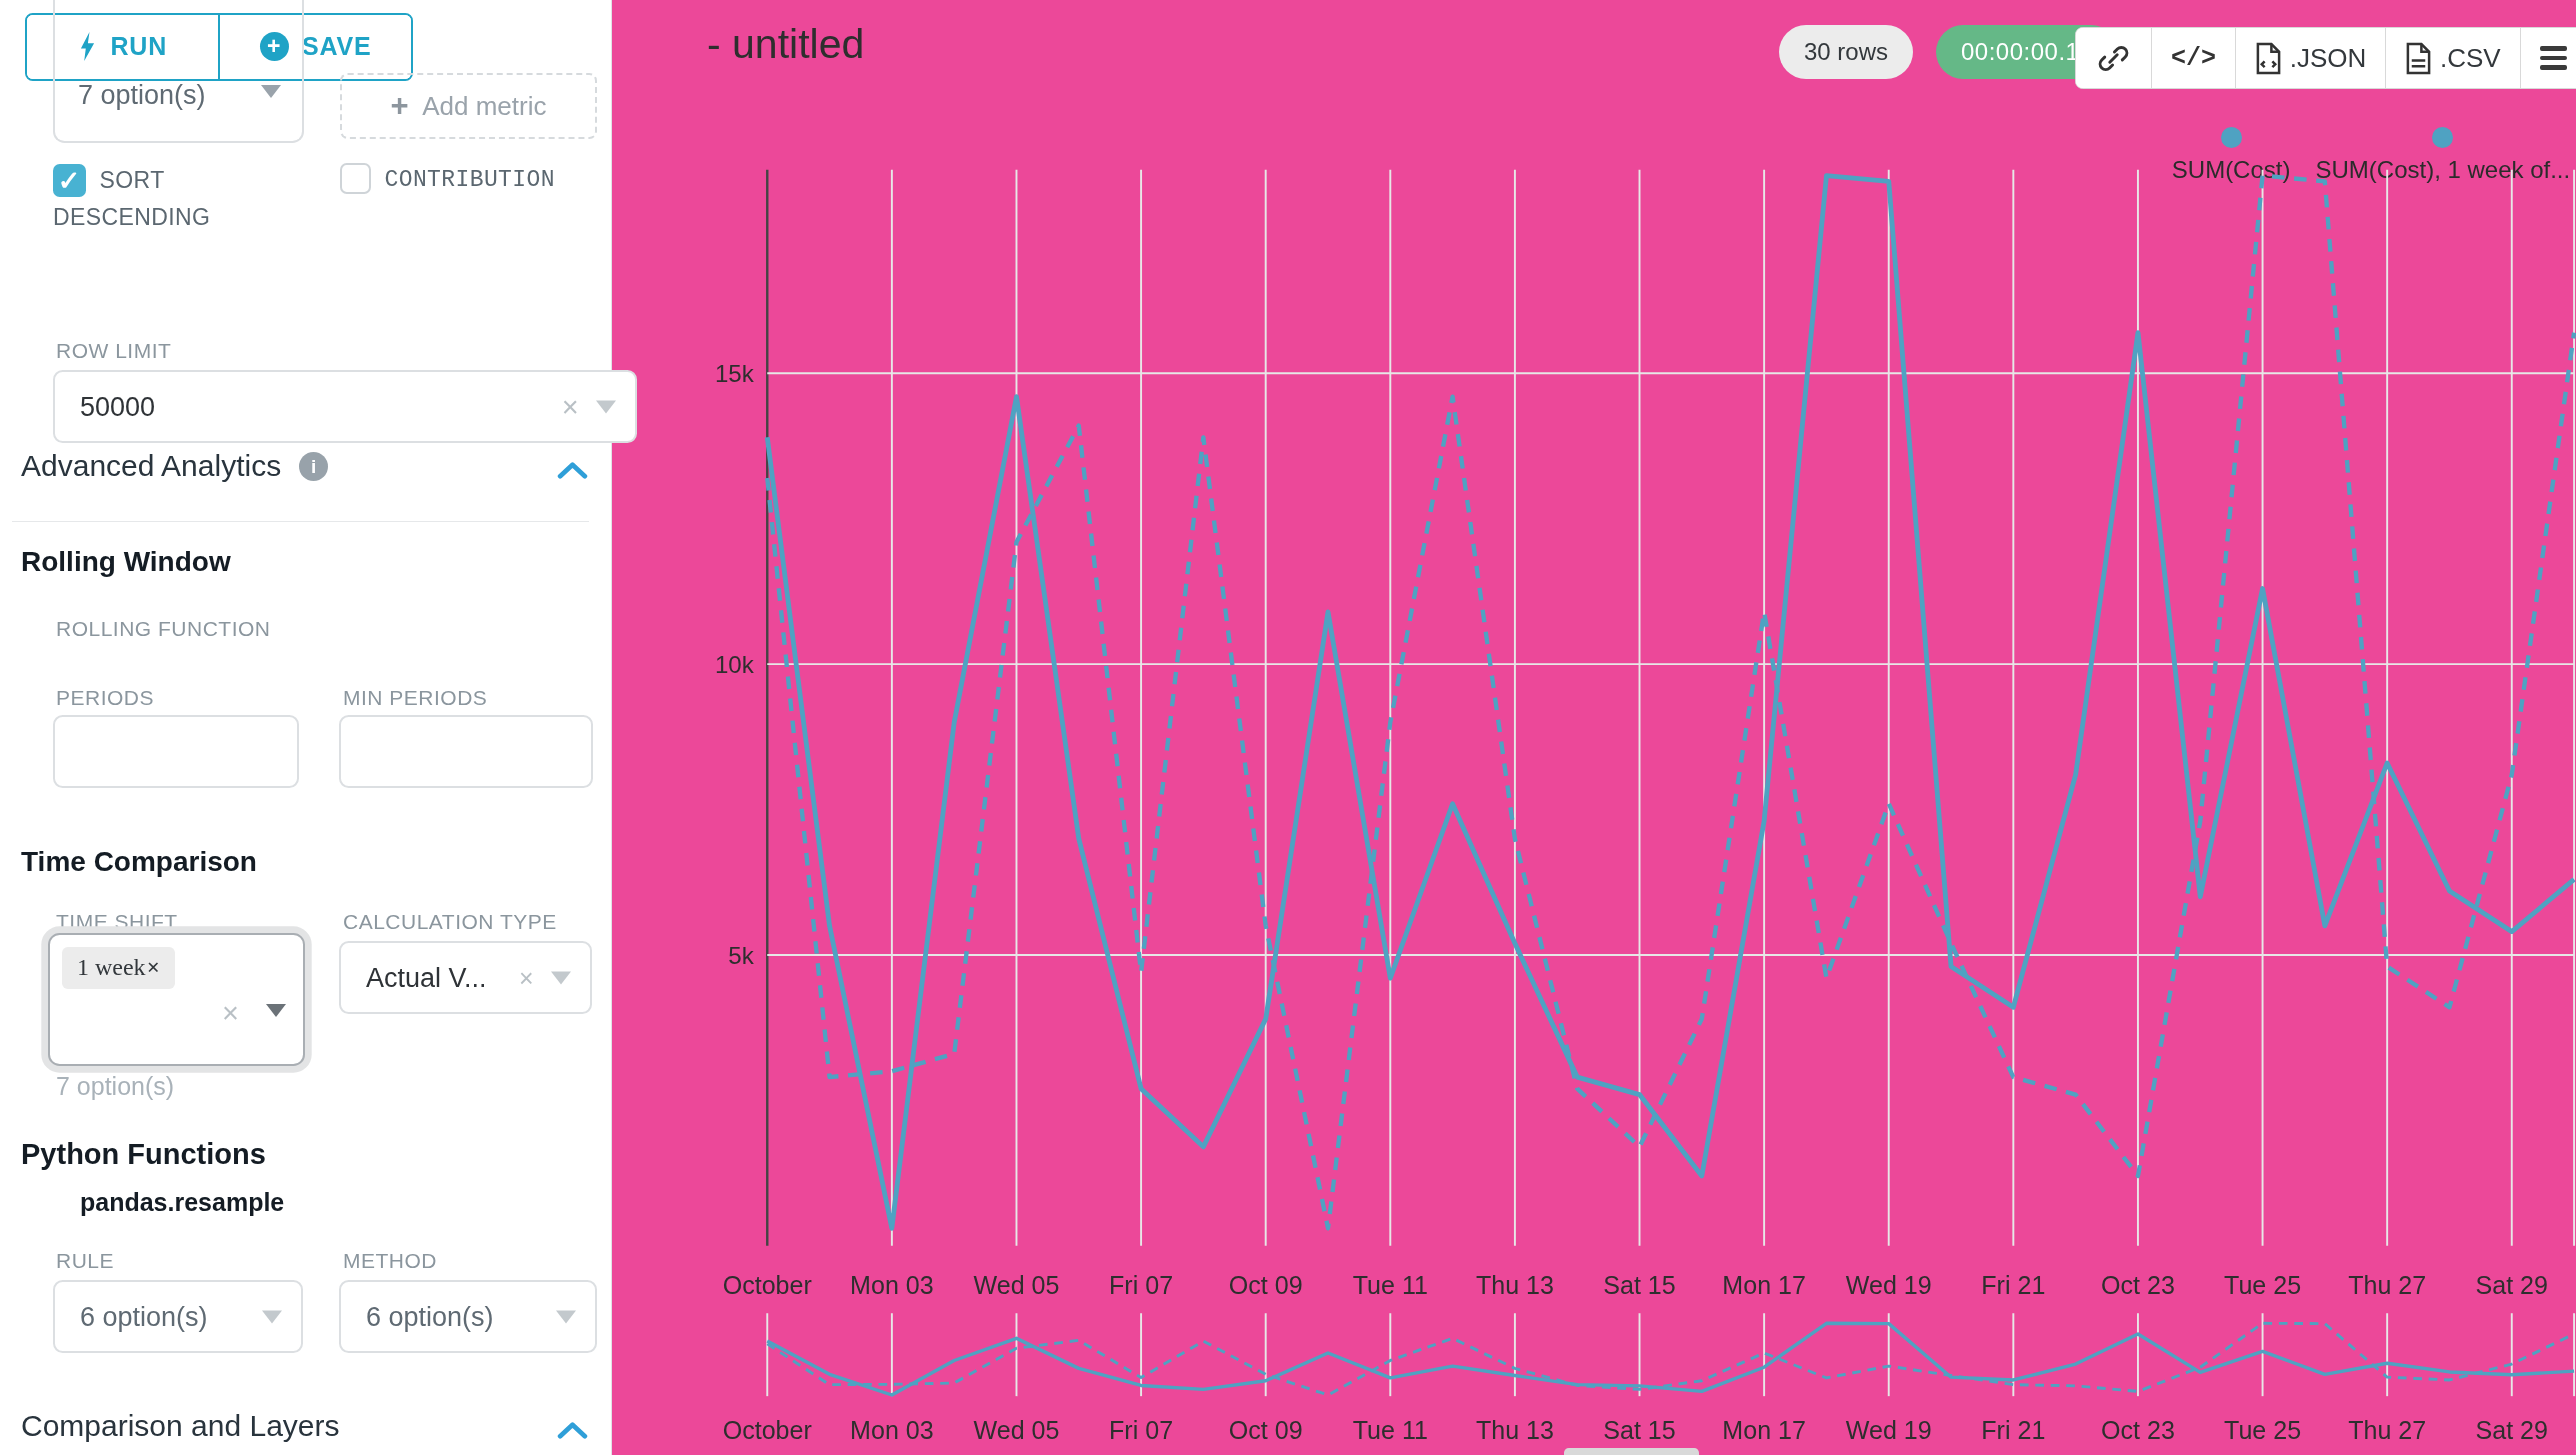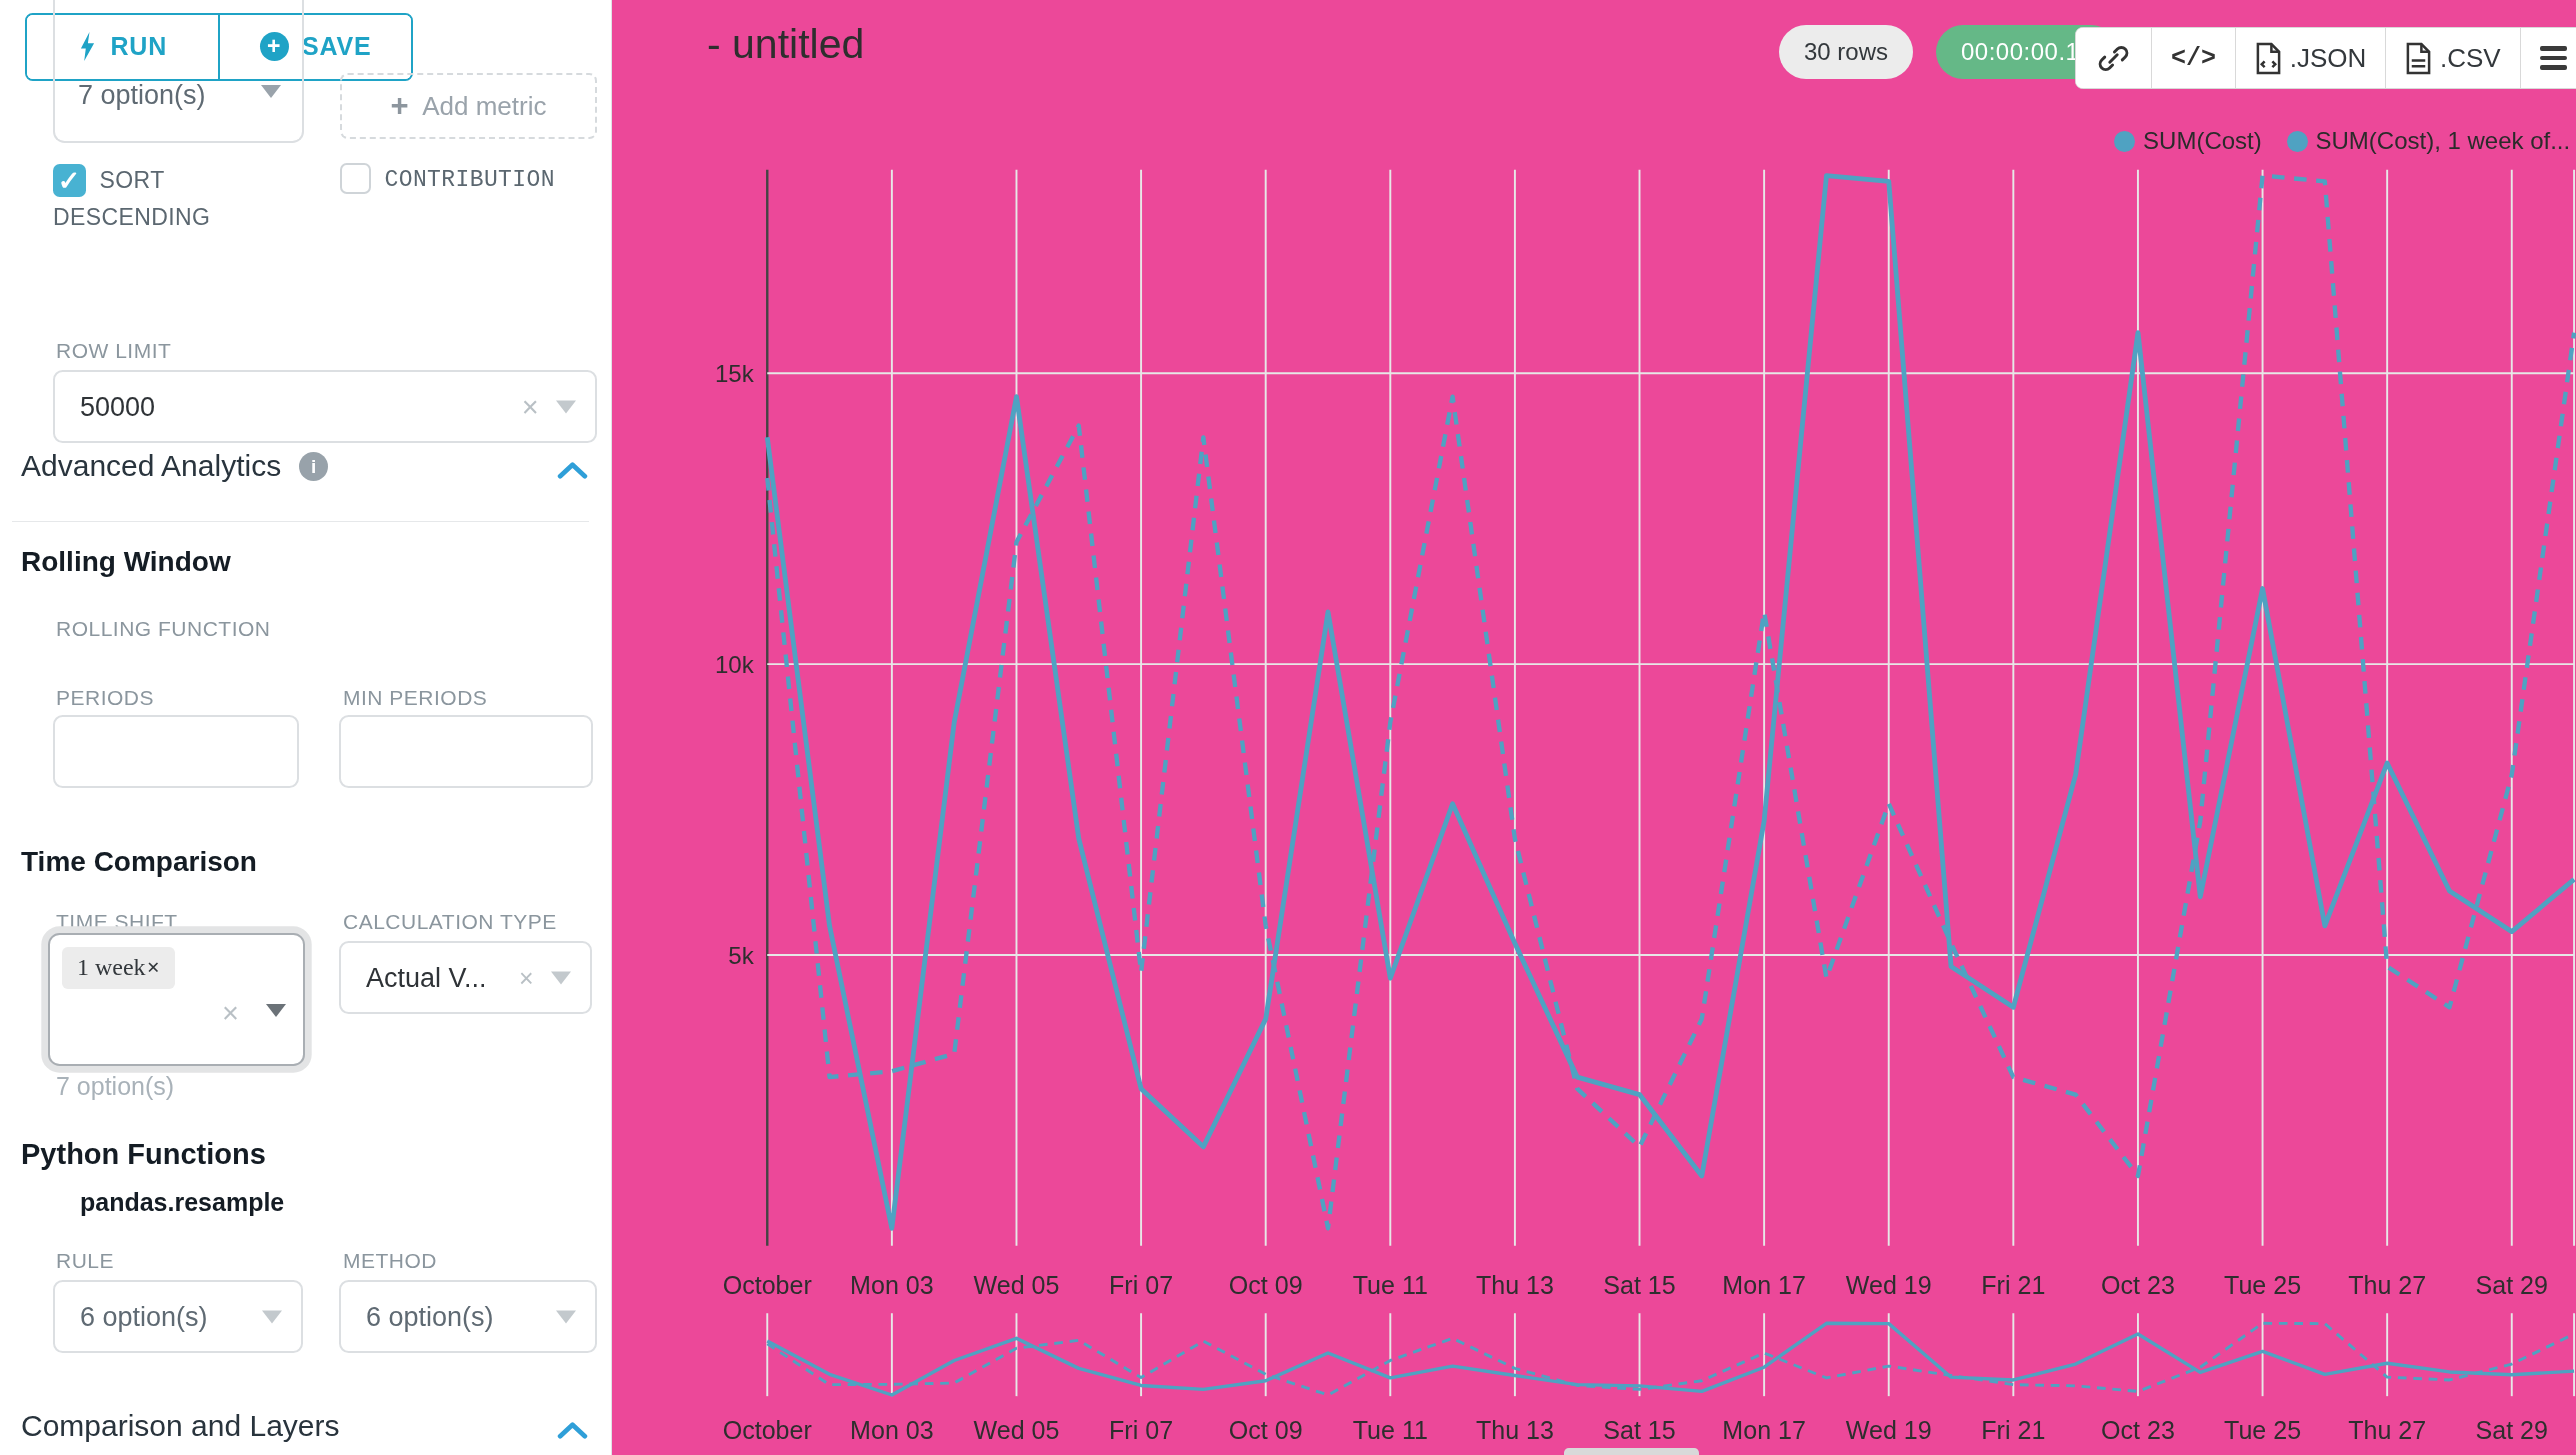--- a/index.html
+++ b/index.html
@@ -62,21 +62,21 @@
   #timerPill{left:1323px;background:#65b887;color:#fff;letter-spacing:0.5px;}
   #btngroup{position:absolute;left:1462px;top:27px;height:60px;display:flex;border:1.9px solid #d9d9d9;
         border-radius:7.7px;background:#fff;overflow:hidden;}
   #btngroup .gbtn{display:flex;align-items:center;justify-content:center;gap:7.7px;background:#fff;
         border:none;border-left:1.9px solid #d9d9d9;font-size:26px;color:#33383c;cursor:pointer;padding:0 19px;}
   #btngroup .gbtn:first-child{border-left:none;}
   .hamburger{display:inline-block;}
   .hamburger div{width:27px;height:4.8px;background:#3a3a3a;border-radius:1.9px;margin:4.8px 0;}
   
   #legend{position:absolute;top:127px;right:5.8px;display:flex;gap:25px;align-items:center;}
-  .legitem{display:flex;align-items:center;gap:7.7px;font-size:24px;color:#2b2b2b;cursor:pointer;}
+  .legitem{display:flex;align-items:center;gap:7.7px;font-size:24px;color:#2b2b2b;cursor:pointer;flex-direction:column;}
   .legdot{width:21px;height:21px;border-radius:50%;background:#4fa2c2;}
   
   #chartsvg{position:absolute;left:0;top:0;}
   #bottomstub{position:absolute;left:951px;top:1448px;width:135px;height:9.6px;background:#d9d9d9;
         border-radius:4.8px 4.8px 0 0;}
 </style>
 </head>
 <body>
 
 <div id="app">
@@ -107,21 +107,21 @@
     </div>
 
     <div class="cbrow" style="left:53px;top:162px;width:231px;">
       <span class="checkbox checked"><span>✓</span></span><span>SORT DESCENDING</span>
     </div>
     <div class="cbrow" style="left:340px;top:162px;width:270px;font-family:Liberation Mono, monospace;">
       <span class="checkbox unchecked"></span><span>CONTRIBUTION</span>
     </div>
 
     <div class="caplabel" style="left:56px;top:339px;">ROW LIMIT</div>
-    <div class="selbox" style="left:53px;top:370px;width:540px;height:69px;">
+    <div class="selbox" style="left:53px;top:370px;width:540px;height:69px;padding-left:40px;">
       <span class="val dark">50000</span>
       <span class="rightico">
         <span class="clearx">×</span>
         <span class="caret light"></span>
       </span>
     </div>
 
     <div class="sechdr" style="left:21px;top:449px;">
       <span>Advanced Analytics</span>
       <span style="display:inline-flex;width:29px;height:29px;border-radius:50%;background:#98a2aa;color:#fff;

